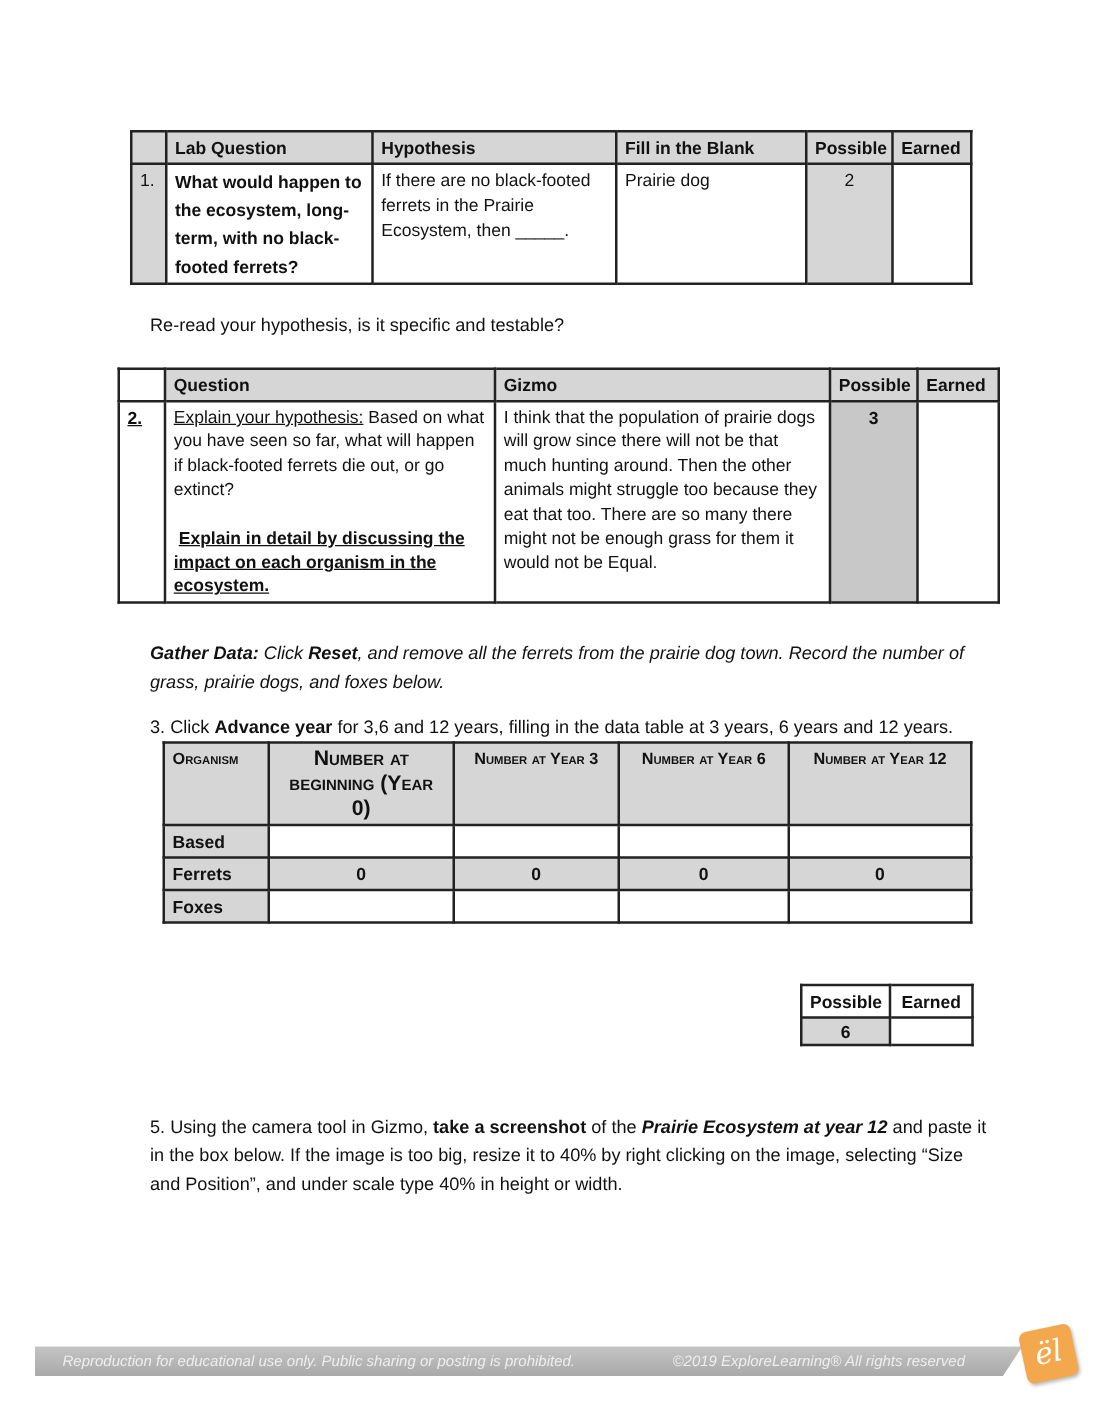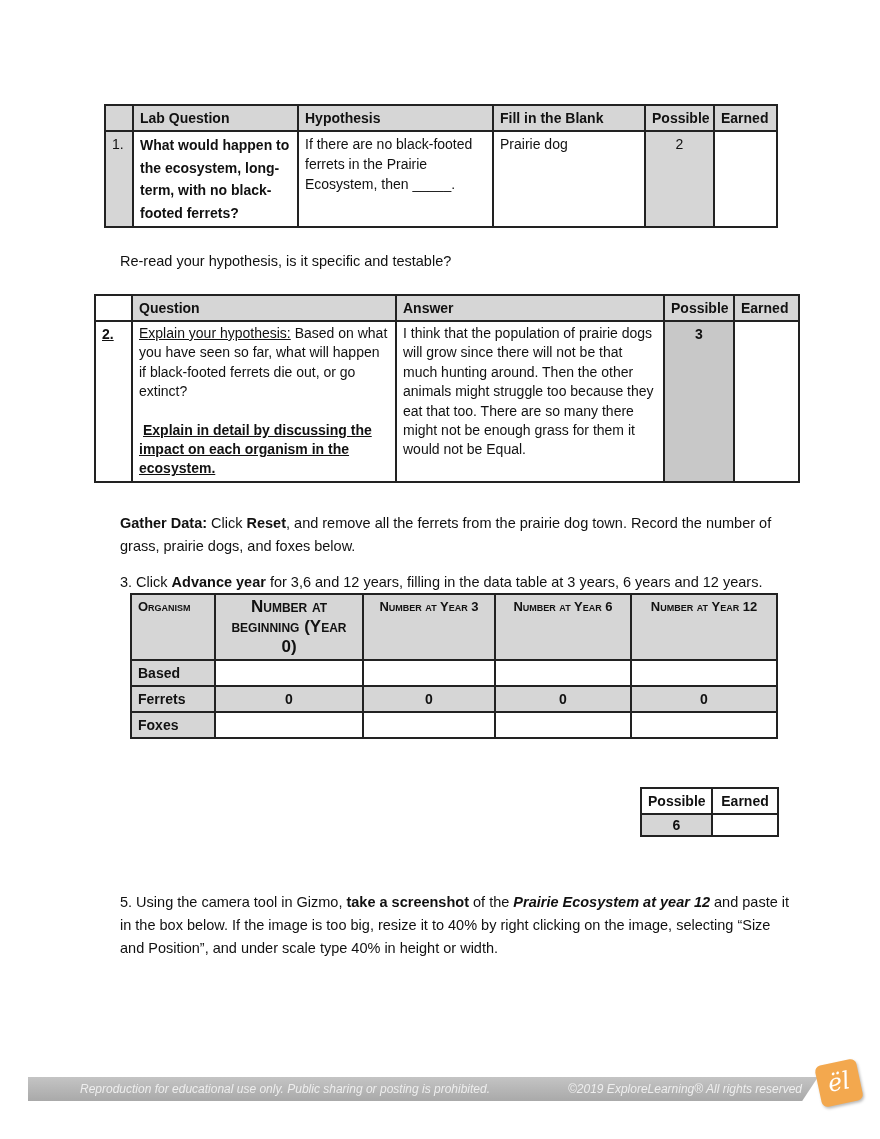--- a/index.html
+++ b/index.html
@@ -11,21 +11,21 @@
   .gray { background:#d6d6d6; }
   .dgray { background:#c8c8c8; }
   .b { font-weight:bold; }
   .u { text-decoration:underline; }
   .c { text-align:center; }
   .sc { font-variant:small-caps; font-weight:bold;margin-top:44px; }
   p { margin:16px; }
   .para { font-size:14.5px; line-height:23px; }
   #footer-bar { left:28px; top:1077px; width:790px; height:24px; background:linear-gradient(#c4c4c4,#a9a9a9);
                 clip-path:polygon(0 0,100% 0,98% 100%,0 100%); color:#eee; font-style:italic; font-size:12px; }
-  #footer-bar span { position:absolute; top:5px;margin-left:30px; }
+  #footer-bar span { position:absolute; top:5px; }
   #logo { left:818px; top:1062px; width:42px; height:42px; background:#f3a84e; border-radius:6px;
           transform:rotate(-12deg); color:#fff; font-family:"DejaVu Serif", serif; font-style:italic;
           font-size:24px; text-align:center; line-height:40px; box-shadow:1px 2px 3px #bbb; }
 </style>
 </head>
 <body>
 
 <table class="abs" style="left:104px; top:104px; width:672px;">
   <colgroup>
       <col style="width:28px">
@@ -62,39 +62,39 @@
       <col style="width:37px">
       <col style="width:264px">
       <col style="width:268px">
       <col style="width:70px">
       <col style="width:65px">
     </colgroup>
   <tbody>
       <tr class="b">
     <td></td>
     <td class="gray">Question</td>
-    <td class="gray">Answer</td>
+    <td class="gray">Gizmo</td>
     <td class="gray">Possible</td>
     <td class="gray">Earned</td>
   </tr>
   <tr style="height:154px">
     <td class="b u">2.</td>
     <td style="line-height:19.4px">
       <span class="u">Explain your hypothesis:</span><span> Based on what you have seen so far, what will happen if black-footed ferrets die out, or go extinct?</span>
       <div style="height:19px"></div>
       <span class="b u" style="padding-left:4px">Explain in detail by discussing the impact on each organism in the ecosystem.</span>
     </td>
     <td style="line-height:19.4px">I think that the population of prairie dogs will grow since there will not be that much hunting around. Then the other animals might struggle too because they eat that too. There are so many there might not be enough grass for them it would not be Equal.</td>
     <td class="dgray c b">3</td>
     <td></td>
   </tr>
 </tbody>
   </table>
 
-<p class="abs para" style="left:104px; top:496px; width:660px;">
+<p class="abs para" style="left:104px; top:496px; width:660px;font-style:italic;">
   <span class="b">Gather Data:</span><span> Click </span><span class="b">Reset</span><span>, and remove all the ferrets from the prairie dog town. Record the number of grass, prairie dogs, and foxes below.</span>
 </p>
 
 <p class="abs para" style="left:104px; top:555px;text-align:right;">
   <span>3. Click </span><span class="b">Advance year</span><span> for 3,6 and 12 years, filling in the data table at 3 years, 6 years and 12 years.</span>
 </p>
 
 <table class="abs" style="left:130px; top:593px; width:646px;">
   <colgroup>
       <col style="width:84px">

